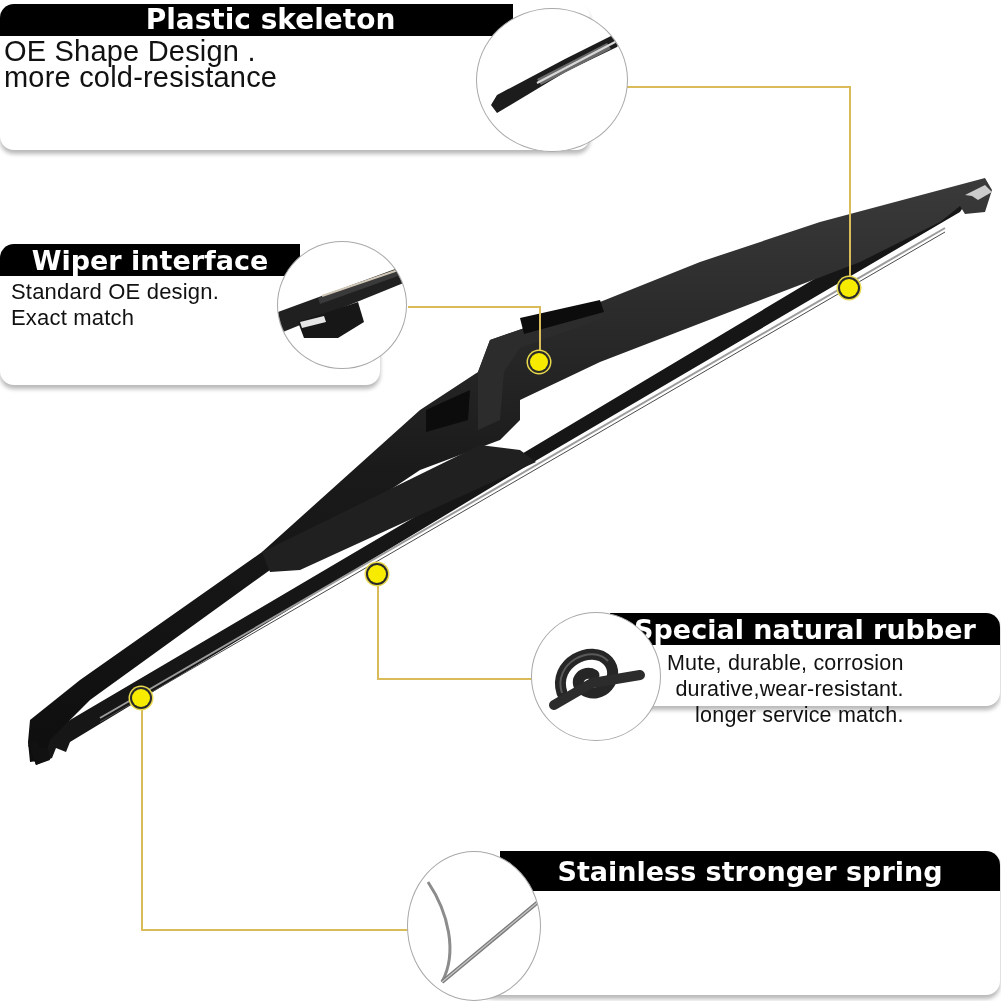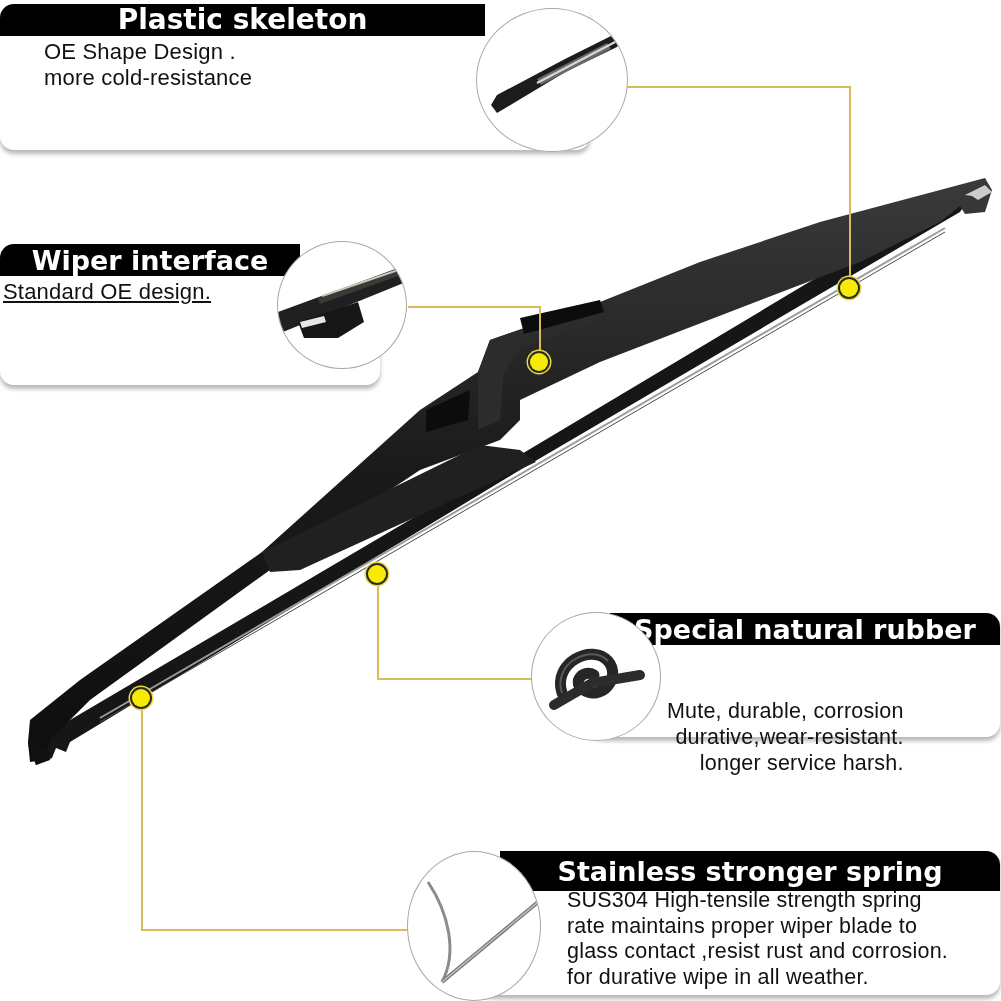--- a/index.html
+++ b/index.html
@@ -75,82 +75,77 @@
 
 <div class="leader" style="left:141px; top:698px; width:1.5px; height:232px;"></div>
 <div class="leader" style="left:141px; top:929px; width:268px; height:1.5px;"></div>
 
 <div class="marker" style="left:849px; top:288px;"></div>
 <div class="marker" style="left:539px; top:362px;"></div>
 <div class="marker" style="left:377px; top:574px;"></div>
 <div class="marker" style="left:141px; top:698px;"></div>
 
 <div class="card" style="left:0; top:4px; width:590px; height:146px;">
-  <div class="title-bar" style="left:0; top:0; width:485px; height:32px; border-radius:14px 0 0 0; font-size:28px;">
+  <div class="title-bar" style="left:0; top:0; width:485px; height:32px; border-radius:14px 0 0 0; font-size:28px;padding-left:28px;">
     <span>Plastic skeleton</span>
   </div>
-  <div class="card-body" style="left:4px; top:35px; font-size:22px; line-height:25.5px;margin-left:40px;">
+  <div class="card-body" style="left:4px; top:35px; font-size:29px; line-height:25.5px;">
     <div>OE Shape Design .</div>
     <div>more cold-resistance</div>
   </div>
 </div>
 <div class="circle" style="left:476px; top:8px; width:150px; height:142px;">
   <svg width="150" height="142" viewBox="0 0 150 142">
     <path d="M14 96 L20 104 L90 62 L140 38 L146 30 L140 24 L88 50 L20 86 Z" fill="#1c1c1c"></path>
     <path d="M60 70 L130 34 L134 40 L64 76 Z" fill="#6a6a6a"></path>
     <line x1="60" y1="74" x2="140" y2="32" stroke="#d8d8d8" stroke-width="2"></line>
   </svg>
 </div>
 
 <div class="card" style="left:0; top:244px; width:380px; height:141px;">
   <div class="title-bar" style="left:0; top:0; width:300px; height:32px; border-radius:14px 0 0 0; font-size:27px;">
     <span>Wiper interface</span>
   </div>
-  <div class="card-body" style="left:3px; top:35px; font-size:22px; line-height:25.5px;text-decoration:underline;">
+  <div class="card-body" style="left:11px; top:35px; font-size:22px; line-height:25.5px;">
     <div>Standard OE design.</div>
+    <div>Exact match</div>
   </div>
 </div>
 <div class="circle" style="left:277px; top:241px; width:128px; height:126px;">
   <svg width="128" height="126" viewBox="0 0 128 126">
     <path d="M0 70 L120 26 L128 40 L0 92 Z" fill="#202020"></path>
     <path d="M40 56 L118 28 L120 34 L42 62 Z" fill="#3a3a3a"></path>
     <line x1="44" y1="54" x2="120" y2="28" stroke="#d0c7b8" stroke-width="2"></line>
     <path d="M20 80 L80 60 L86 80 L60 96 L26 96 Z" fill="#171717"></path>
     <path d="M22 80 L46 74 L48 80 L24 86 Z" fill="#e6e6e6"></path>
   </svg>
 </div>
 
-<div class="card" style="left:590px; top:613px; width:410px; height:124px;text-align:right;">
+<div class="card" style="left:590px; top:613px; width:410px; height:93px;text-align:right;">
   <div class="title-bar" style="left:20px; top:0; width:390px; height:32px; border-radius:0 14px 0 0; font-size:27px;">
     <span>Special natural rubber</span>
   </div>
-  <div class="card-body" style="left:77px; top:37px; font-size:21.5px; line-height:26px;margin-top:48px;">
+  <div class="card-body" style="left:77px; top:37px; font-size:21.5px; line-height:26px;">
     <div>Mute, durable, corrosion</div>
     <div>durative,wear-resistant.</div>
-    <div>longer service harsh.</div>
+    <div>longer service match.</div>
   </div>
 </div>
 <div class="circle" style="left:531px; top:612px; width:128px; height:127px;">
   <svg width="128" height="127" viewBox="0 0 128 127">
     <path d="M30 80 C20 50, 60 30, 76 48 C90 64, 70 90, 50 76 C40 68, 52 56, 62 62" fill="none" stroke="#262626" stroke-width="11" stroke-linecap="round"></path>
     <path d="M22 92 L60 70 L108 62" fill="none" stroke="#2c2c2c" stroke-width="10" stroke-linecap="round"></path>
     <path d="M30 80 C20 50, 60 30, 76 48" fill="none" stroke="#5a5a5a" stroke-width="2"></path>
   </svg>
 </div>
 
 <div class="card" style="left:480px; top:851px; width:520px; height:144px;">
   <div class="title-bar" style="left:20px; top:0; width:500px; height:40px; border-radius:0 14px 0 0; font-size:27px;">
     <span>Stainless stronger spring</span>
   </div>
-  <div class="card-body" style="left:87px; top:37px; font-size:21.5px; line-height:25.5px;">
-    <div>SUS304 High-tensile strength spring</div>
-    <div>rate maintains proper wiper blade to</div>
-    <div>glass contact ,resist rust and corrosion.</div>
-    <div>for durative wipe in all weather.</div>
-  </div>
 </div>
 <div class="circle" style="left:407px; top:851px; width:132px; height:148px;">
   <svg width="132" height="148" viewBox="0 0 132 148">
     <path d="M20 30 C40 60, 50 100, 34 130" fill="none" stroke="#8c8c8c" stroke-width="3"></path>
     <path d="M34 130 L130 50" fill="none" stroke="#7c7c7c" stroke-width="4"></path>
     <path d="M34 130 L130 50" fill="none" stroke="#c8c8c8" stroke-width="1.2"></path>
   </svg>
 </div>
 
 </body></html>

